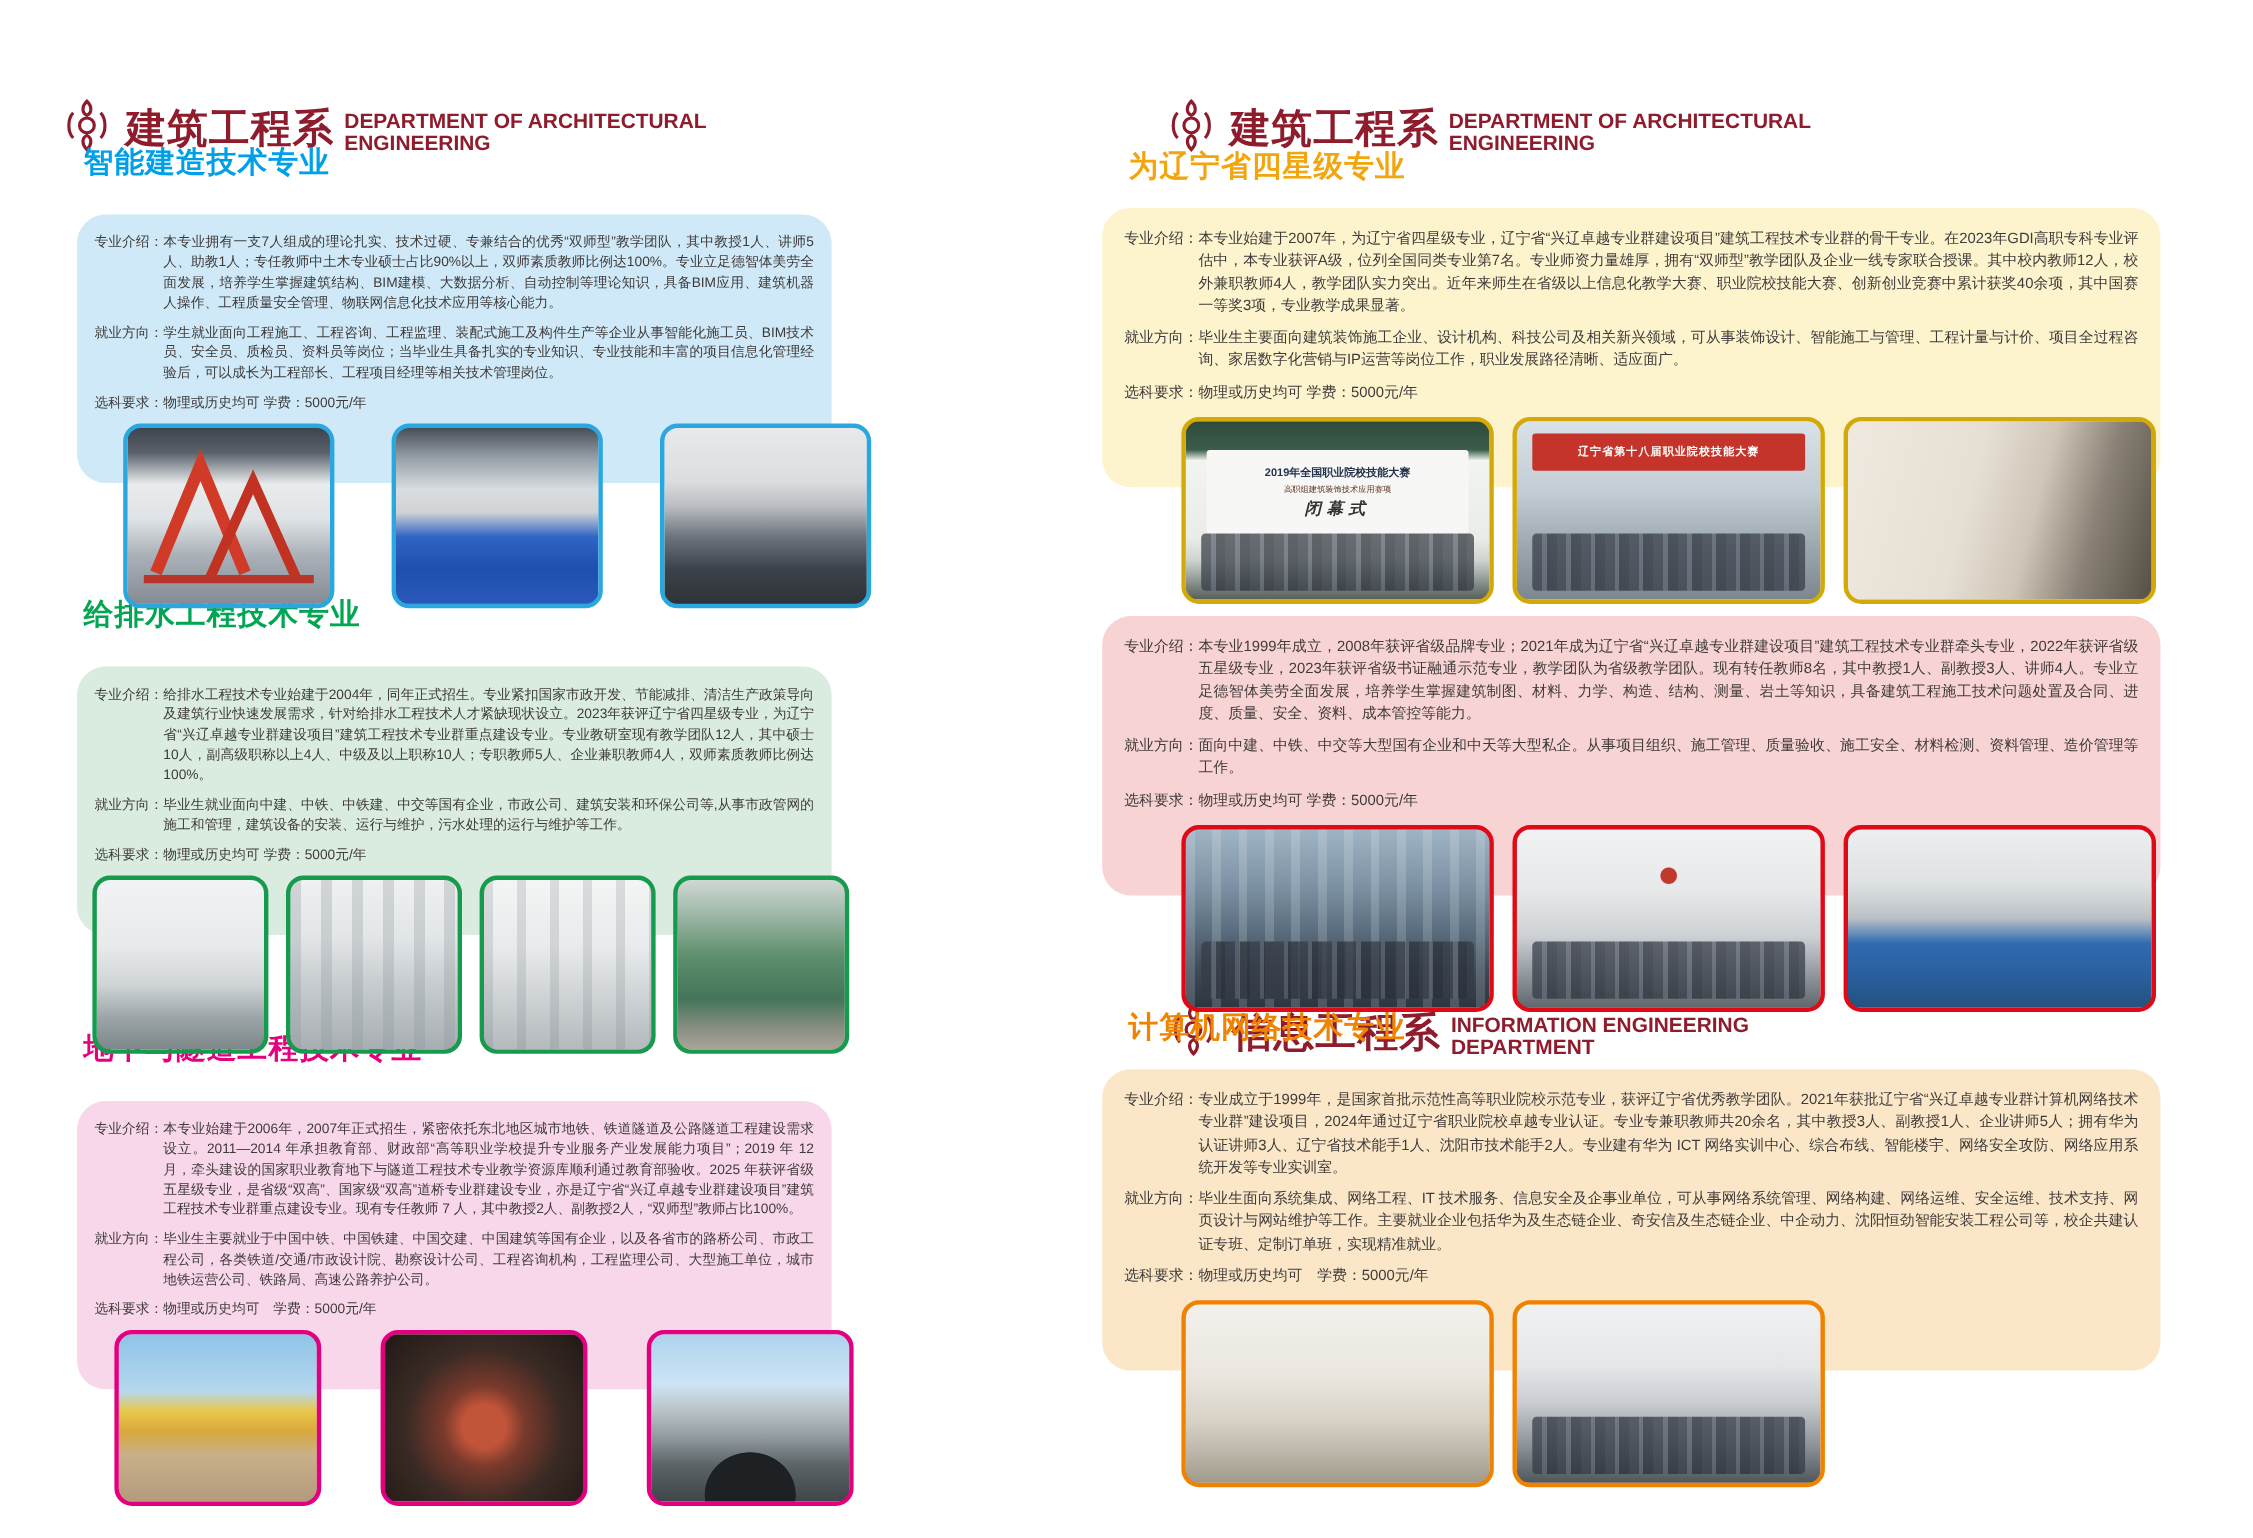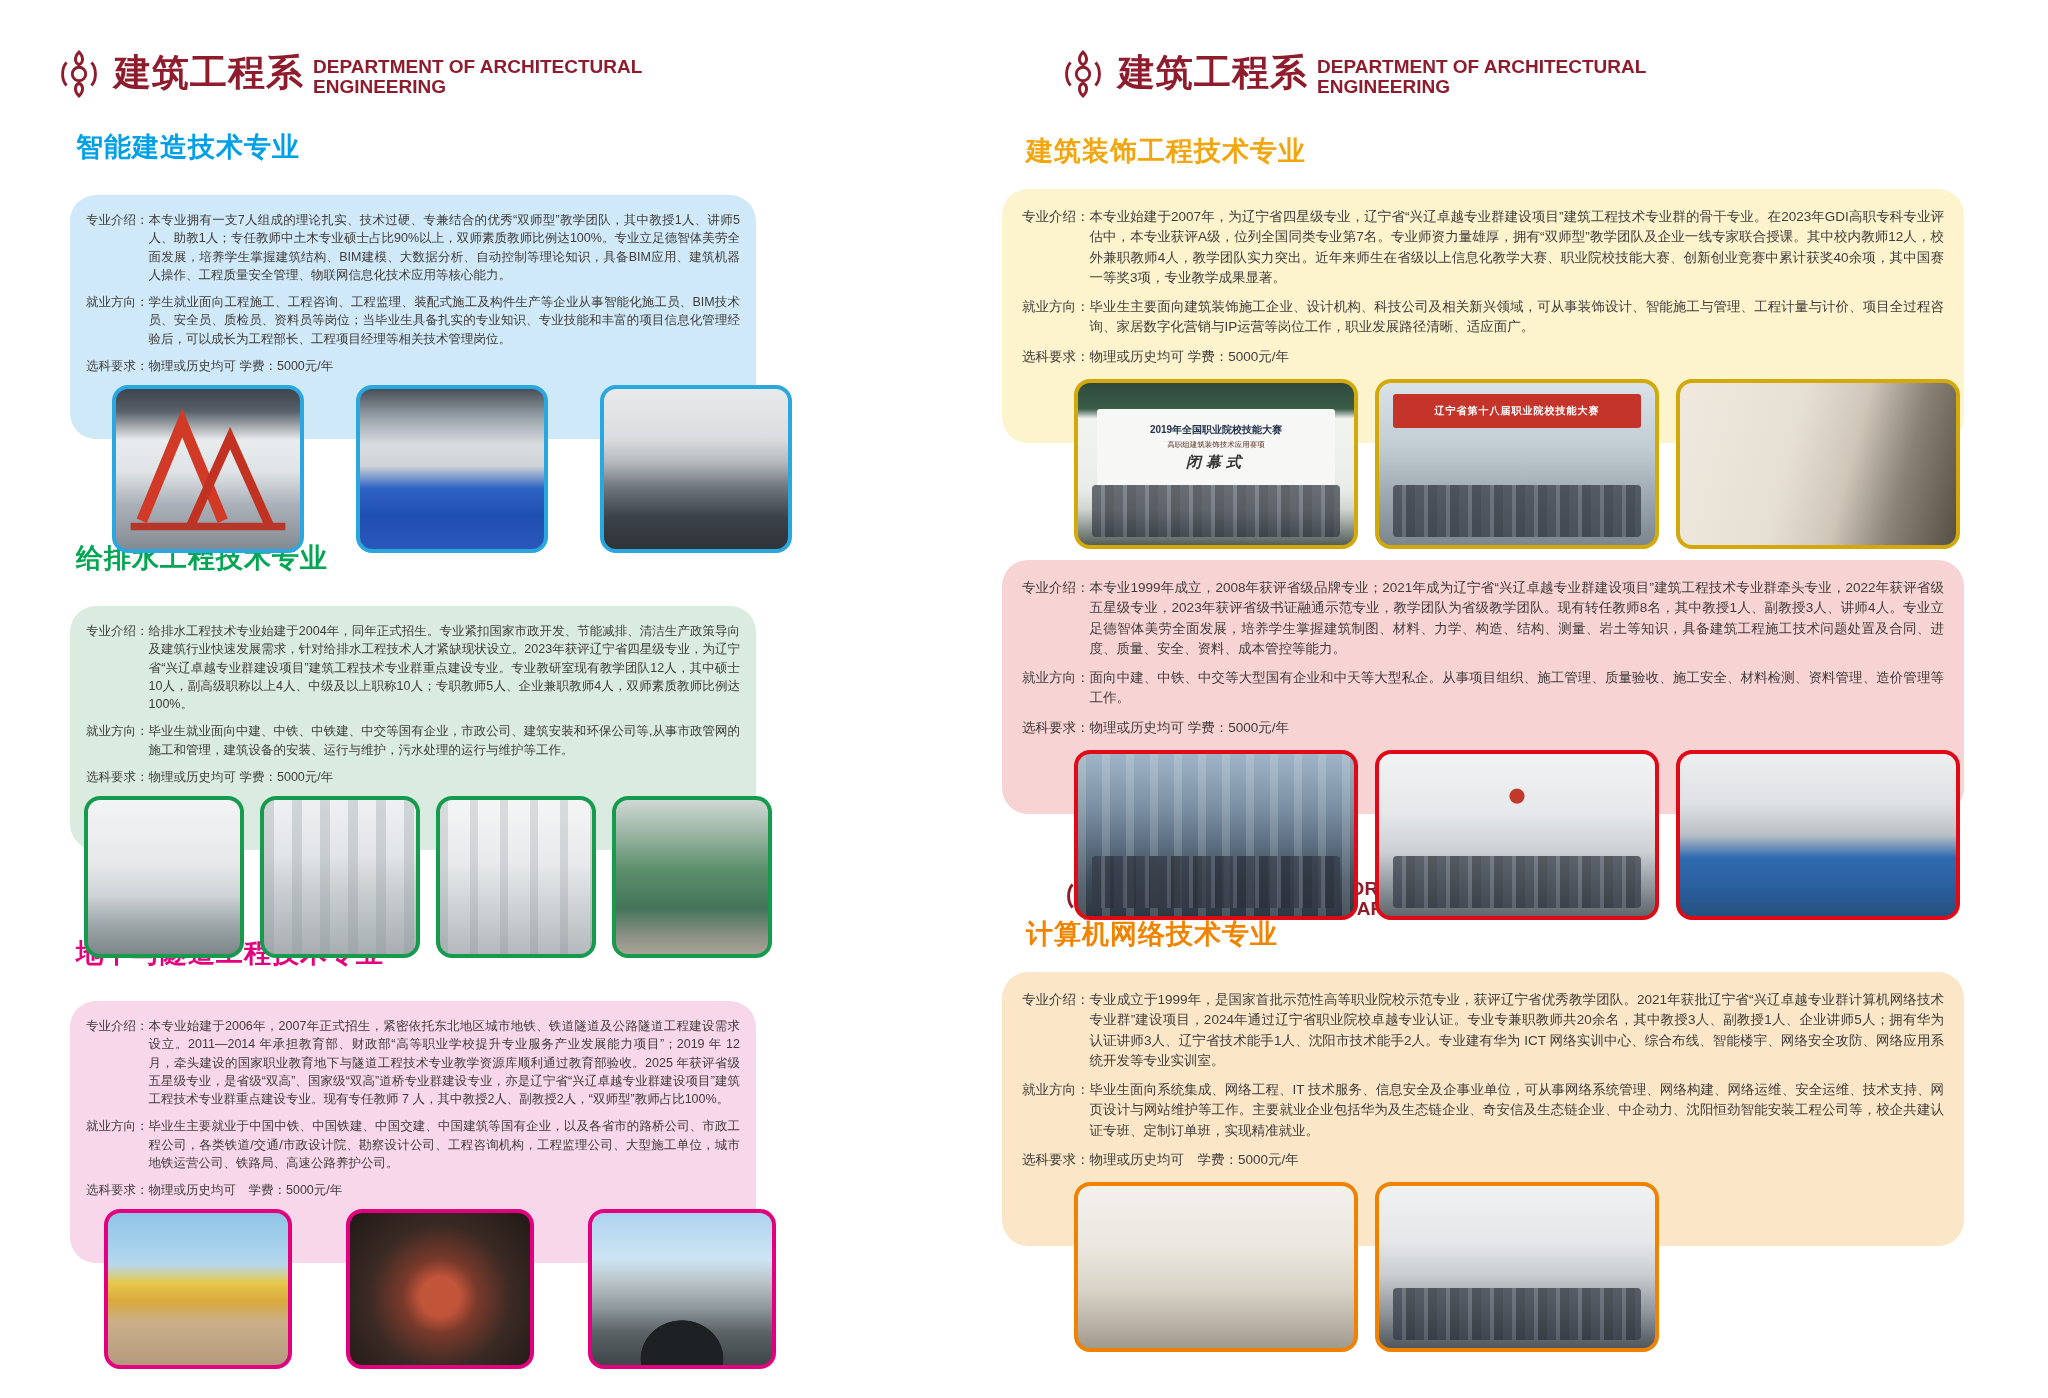--- a/index.html
+++ b/index.html
@@ -3,21 +3,21 @@
 <meta charset="utf-8">
 <style>
   html,body{margin:0;padding:0;background:#fff;}
   body{font-family:"Liberation Sans","DejaVu Sans",sans-serif;}
   #canvas{position:relative;width:2048px;height:1398px;background:#ffffff;overflow:hidden;color:#3f3b3a;}
   .page{position:absolute;top:0;height:1398px;}
   #page-left{left:56px;width:700px;}
   #page-right{left:1002px;width:962px;}
 
   
-  .header{position:absolute;display:flex;align-items:center;gap:12px;}
+  .header{position:absolute;display:flex;align-items:flex-end;gap:12px;margin-top:40px;}
   .logo{width:46px;height:52px;flex:0 0 auto;margin-top:0px;}
   .logo svg{width:100%;height:100%;display:block;}
   .htitle{position:relative;display:flex;align-items:flex-start;gap:9px;}
   .hcn{font-size:37px;font-weight:bold;color:var(--maroon,#8e1c2d);letter-spacing:1px;line-height:1.15;white-space:nowrap;}
   .hen{display:flex;flex-direction:column;font-size:19px;font-weight:bold;color:var(--maroon,#8e1c2d);line-height:1.02;margin-top:5px;letter-spacing:0px;}
   .hunderline{position:absolute;left:2px;bottom:-2px;width:268px;height:7px;background:var(--gold,#f6c21a);border-radius:2px;z-index:-1;}
 
   
   .sec{position:absolute;}
   #page-left .sec{left:14px;width:686px;}
@@ -210,21 +210,21 @@
         <span class="hcn">建筑工程系</span>
         <span class="hen">
           <span>DEPARTMENT OF ARCHITECTURAL</span>
           <span>ENGINEERING</span>
         </span>
         <span class="hunderline"></span>
       </span>
     </div>
 
     <section class="sec" id="sec-deco" style="--accent: #f2a50c; --bg: #fdf3cd; --pb: #d3a90a;">
-      <h2 class="sec-title">建筑装饰工程技术专业</h2>
+      <h2 class="sec-title">为辽宁省四星级专业</h2>
       <div class="sec-box">
         <div class="row">
           <span class="lbl">专业介绍：</span>
           <span class="txt">本专业始建于2007年，为辽宁省四星级专业，辽宁省“兴辽卓越专业群建设项目”建筑工程技术专业群的骨干专业。在2023年GDI高职专科专业评估中，本专业获评A级，位列全国同类专业第7名。专业师资力量雄厚，拥有“双师型”教学团队及企业一线专家联合授课。其中校内教师12人，校外兼职教师4人，教学团队实力突出。近年来师生在省级以上信息化教学大赛、职业院校技能大赛、创新创业竞赛中累计获奖40余项，其中国赛一等奖3项，专业教学成果显著。</span>
         </div>
         <div class="row">
           <span class="lbl">就业方向：</span>
           <span class="txt">毕业生主要面向建筑装饰施工企业、设计机构、科技公司及相关新兴领域，可从事装饰设计、智能施工与管理、工程计量与计价、项目全过程咨询、家居数字化营销与IP运营等岗位工作，职业发展路径清晰、适应面广。</span>
         </div>
         <div class="row">

